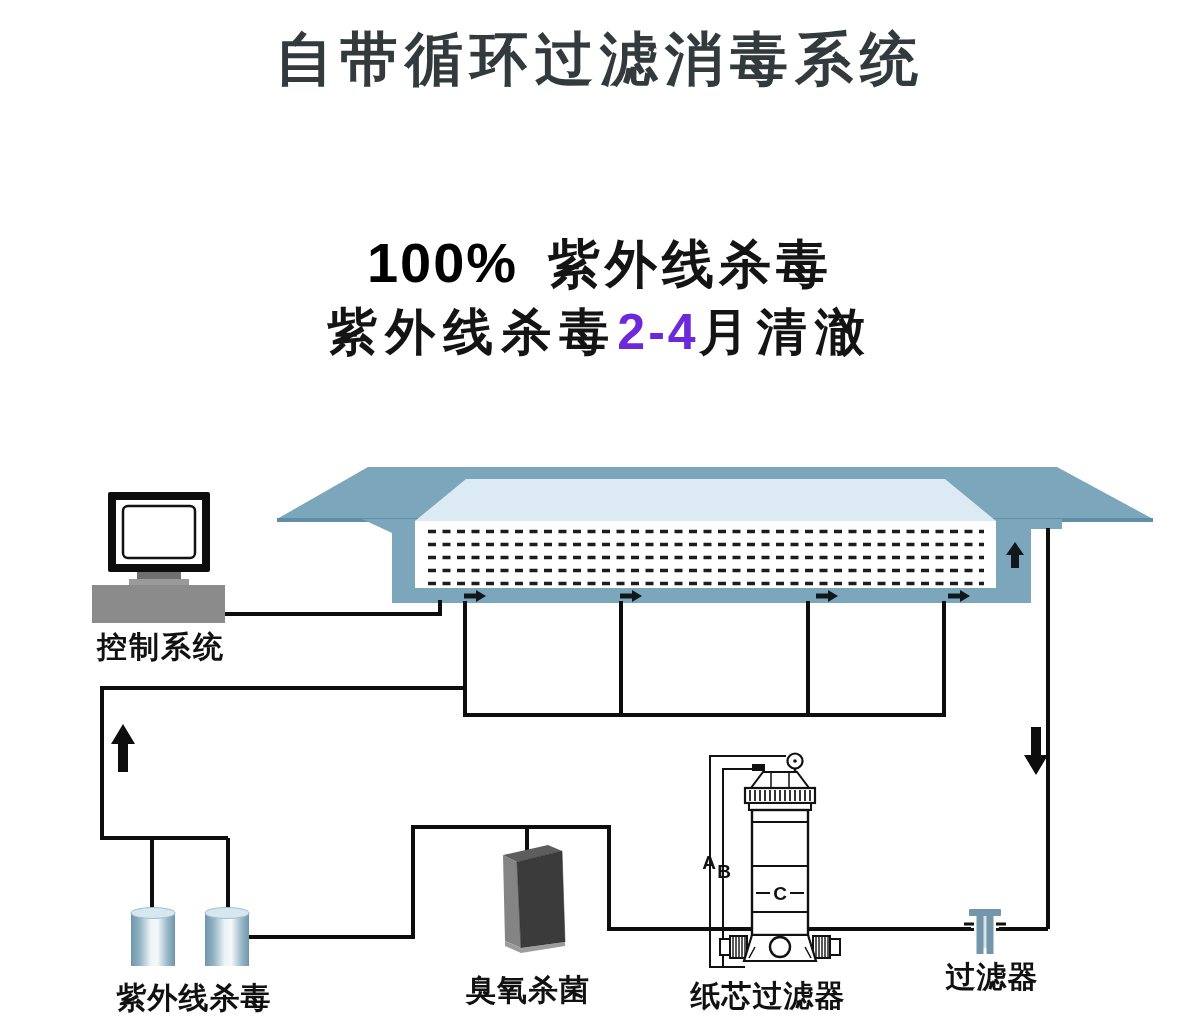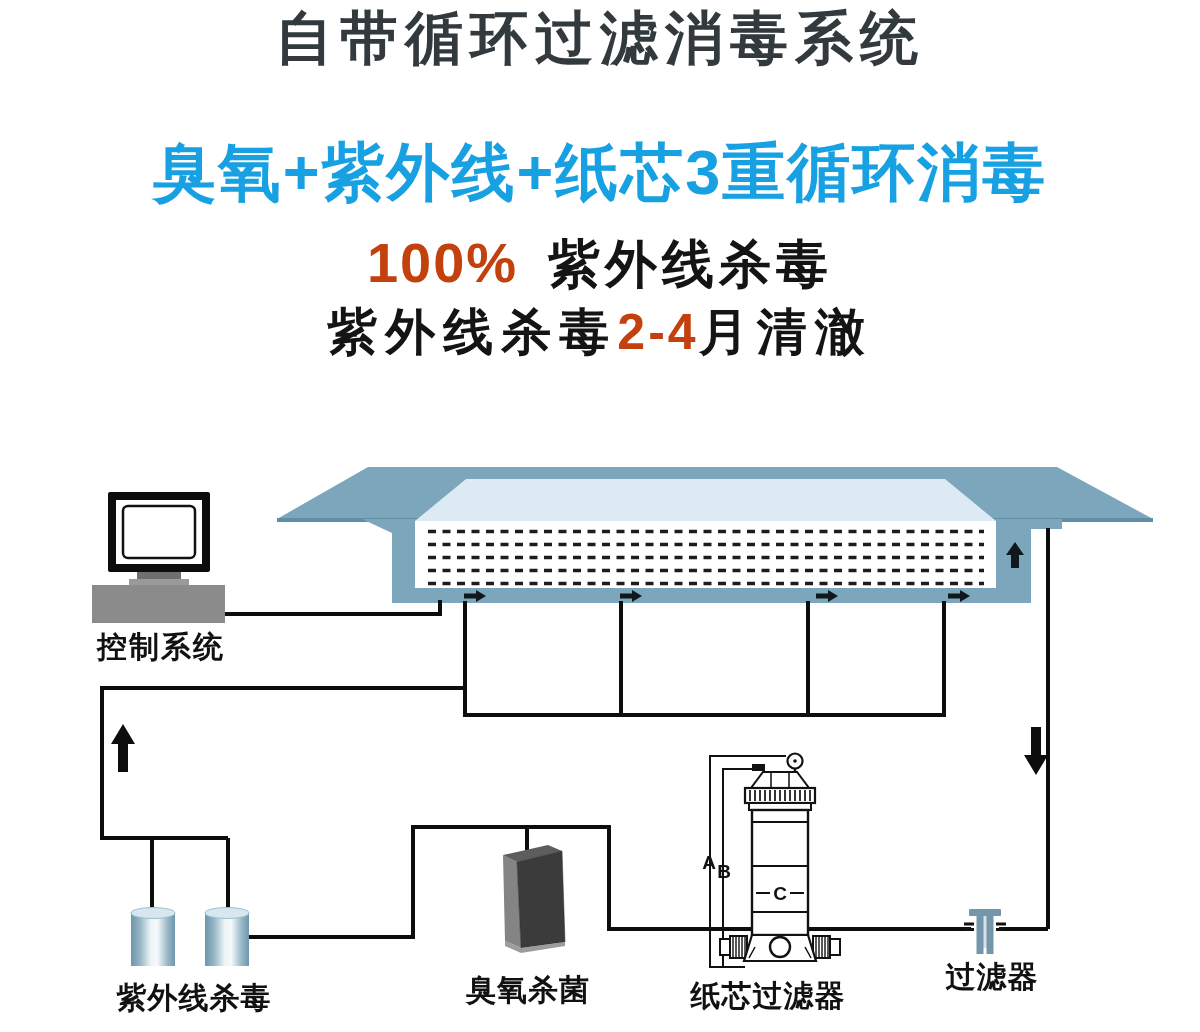--- a/index.html
+++ b/index.html
@@ -1,38 +1,37 @@
 <!DOCTYPE html>
 <html><head>
 <meta charset="utf-8">
 <style>
   html,body{margin:0;padding:0;background:#ffffff;}
   .page{position:relative;width:1200px;height:1032px;background:#ffffff;overflow:hidden;
         font-family:"Liberation Sans","DejaVu Sans",sans-serif;}
   .headline{position:absolute;left:0;width:100%;text-align:center;white-space:nowrap;}
-  .title{top:0;font-size:58px;font-weight:800;letter-spacing:7px;color:#323a3d;}
+  .title{top:21px;font-size:58px;font-weight:800;letter-spacing:7px;color:#323a3d;}
   .subtitle{top:130px;font-size:63px;font-weight:800;letter-spacing:2px;color:#18a1e2;}
   .line3{top:230px;font-size:52px;font-weight:800;letter-spacing:5px;color:#141414;}
-  .line3 .hl{font-size:56px;color:#c2410c;letter-spacing:2px;margin-right:30px;}
+  .line3 .hl{font-size:56px;color:#000000;letter-spacing:2px;margin-right:30px;}
   .line4{top:299px;font-size:50px;font-weight:700;letter-spacing:8px;color:#141414;}
-  .line4 .hl{color:#c2410c;font-weight:800;letter-spacing:3px;}
+  .line4 .hl{color:#6d28d9;font-weight:800;letter-spacing:3px;}
   svg{position:absolute;left:0;top:0;}
   svg text{font-family:"Liberation Sans","DejaVu Sans",sans-serif;}
   .lbl{font-size:30px;font-weight:700;fill:#111111;}
   .dim{font-size:19px;font-weight:700;fill:#111111;}
   .pipe{stroke:#0d0d0d;stroke-width:4;fill:none;}
   .thin{stroke:#111111;fill:none;}
 </style>
 </head>
 <body>
 
 <div class="page">
 
   <div class="headline title">自带循环过滤消毒系统</div>
-  <div class="headline subtitle">臭氧+紫外线+纸芯3重循环消毒</div>
   <div class="headline line3"><span class="hl">100%</span><span>紫外线杀毒</span></div>
   <div class="headline line4"><span>紫外线杀毒</span><span class="hl">2-4</span><span>月清澈</span></div>
 
   <svg width="1200" height="1032" viewBox="0 0 1200 1032">
     <defs>
       <linearGradient id="cyl" x1="0" y1="0" x2="1" y2="0">
         <stop offset="0" stop-color="#6d96ab"></stop>
           <stop offset="0.2" stop-color="#93b4c3"></stop>
         <stop offset="0.45" stop-color="#eef4f7"></stop>
           <stop offset="0.6" stop-color="#f4f8fa"></stop>

